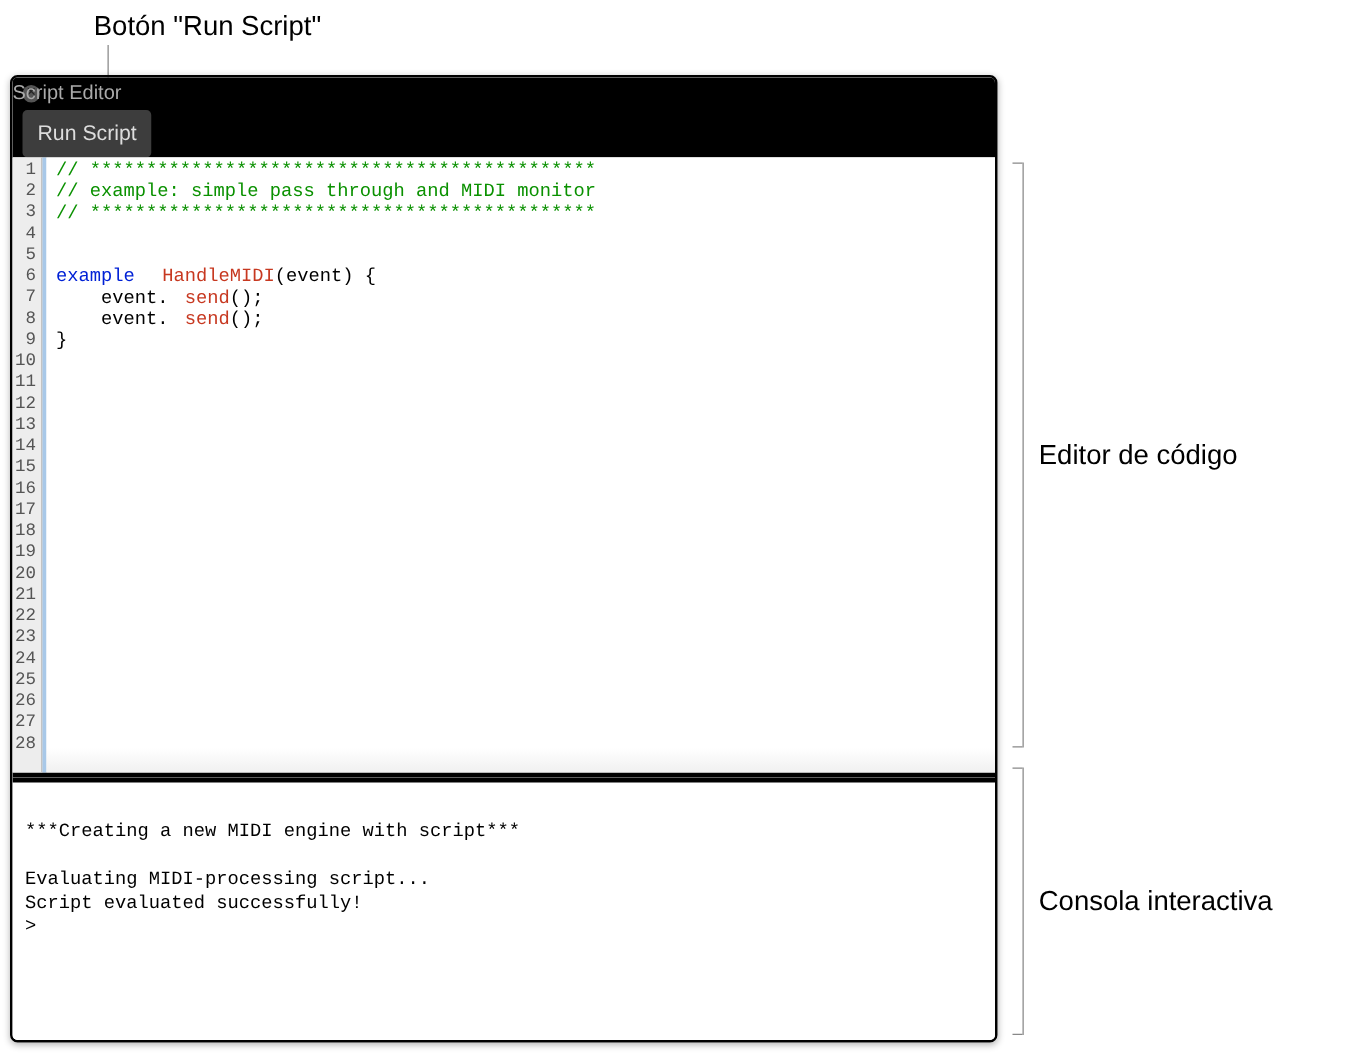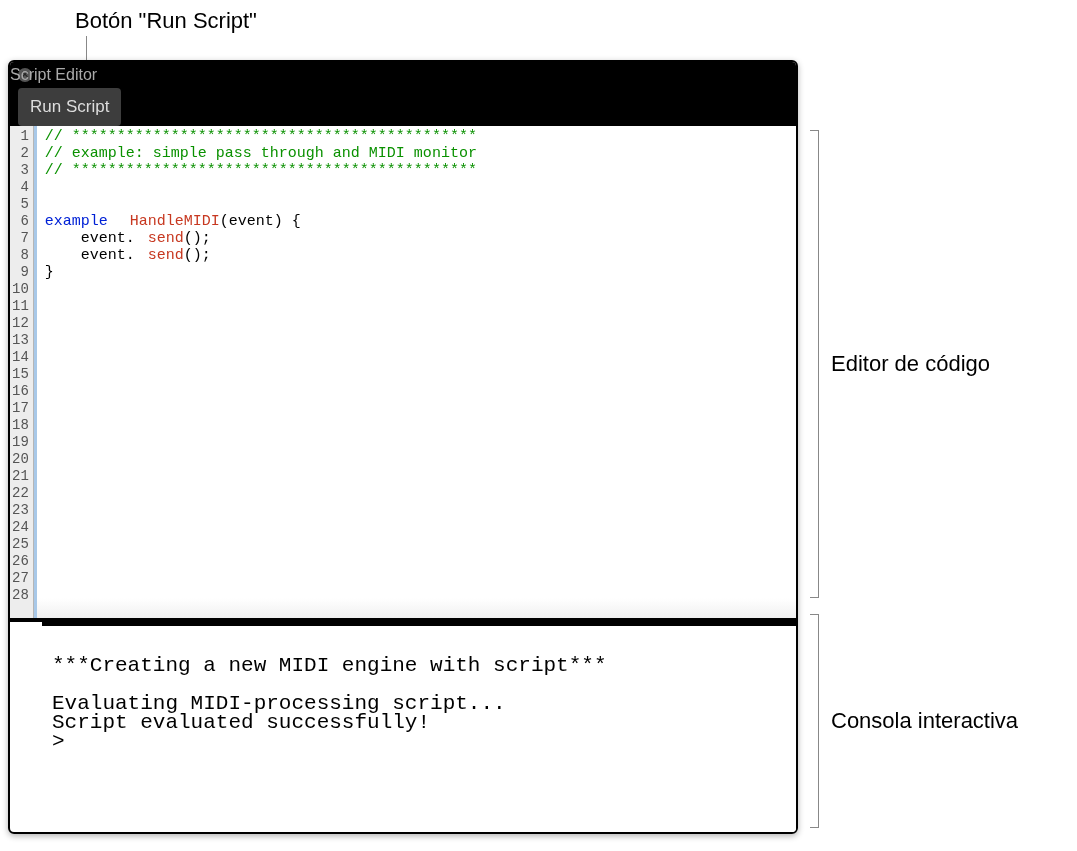--- a/index.html
+++ b/index.html
@@ -110,26 +110,25 @@
     border-left: 3px solid #a8c8e8;
   }
   .tok-comment { color: #0a9100; }
   .tok-keyword { color: #0021d6; }
   .tok-ident   { color: #c73820; padding-left: 13px; }
   .console-pane {
     height: 210px;
     background: #fff;
     border-top: 4px solid #000;
     font-family: "Menlo", "Courier New", monospace;
-    font-size: 21px;
+    font-size: 15px;
     line-height: 19px;
     padding: 30px 10px 10px 10px;
     white-space: pre;
     color: #000;
-    margin-left: 32px;
   }
   .side-callout {
     position: absolute;
     display: flex;
     align-items: center;
     gap: 12px;
   }
   .bracket {
     position: relative;
     width: 14px;

